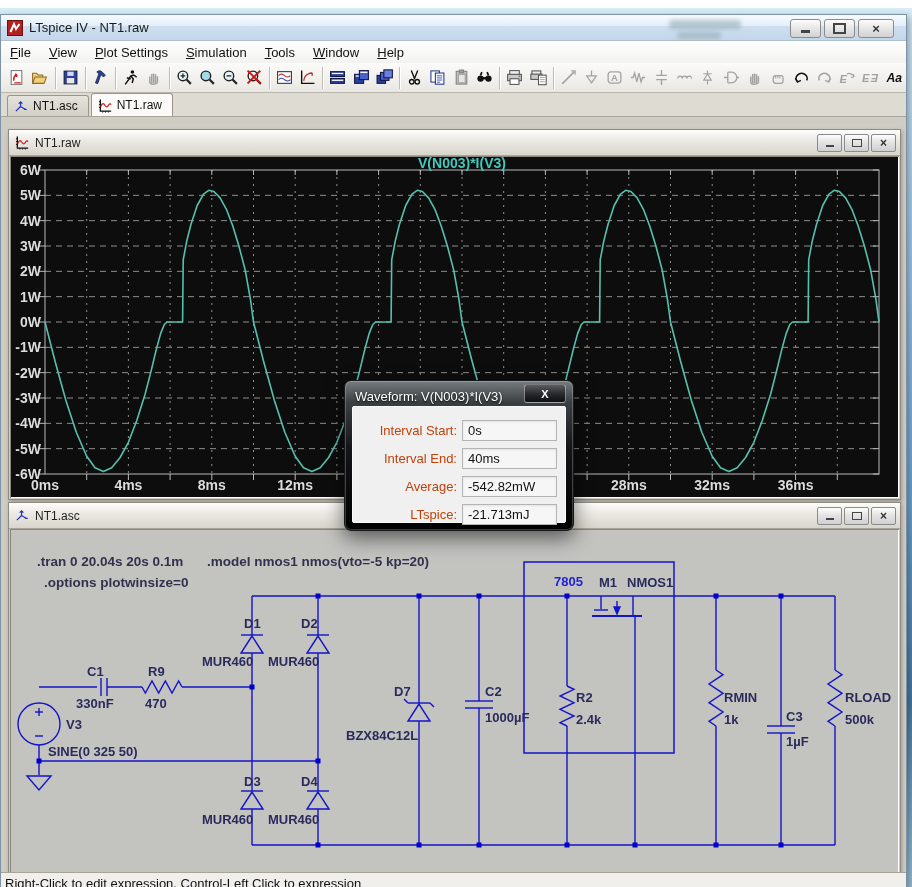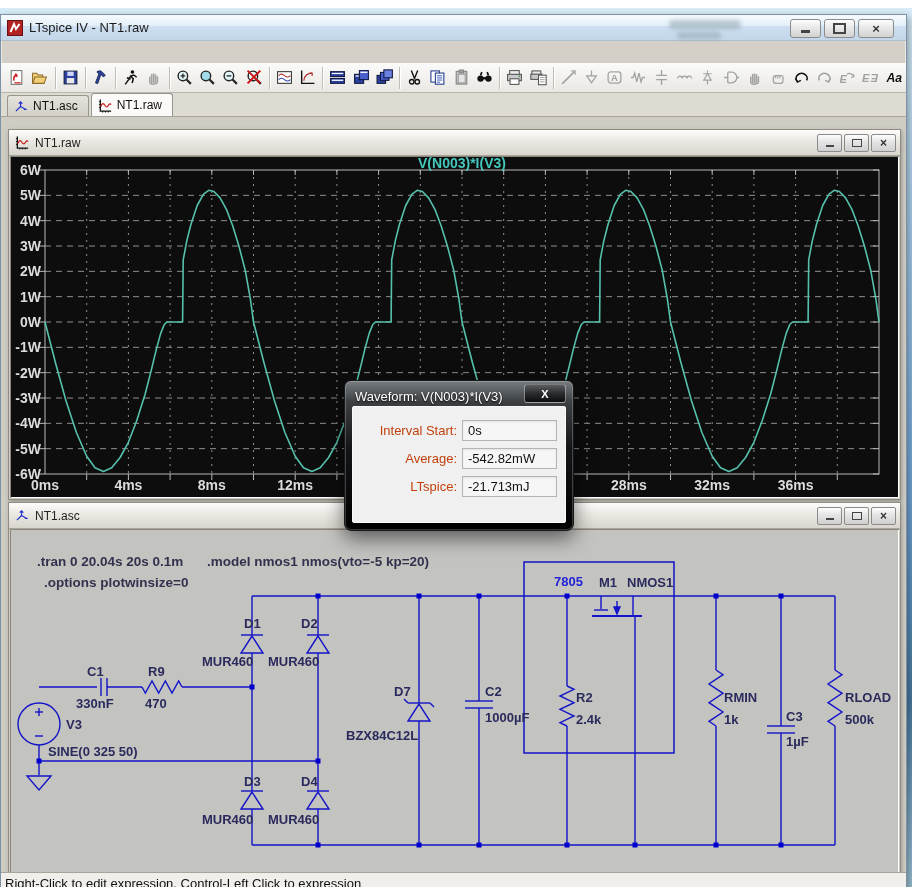--- a/index.html
+++ b/index.html
@@ -99,20 +99,29 @@
           </div>
         <div class="winbtn">
             <div class="maxbox"></div>
           </div>
         <div class="winbtn" style="width:34px">
             <span class="closex">×</span>
           </div>
       </div>
     </div>
 
+    <div class="menubar" id="menubar">
+        <span class="menuitem"><u>F</u>ile</span>
+        <span class="menuitem"><u>V</u>iew</span>
+        <span class="menuitem"><u>P</u>lot Settings</span>
+        <span class="menuitem"><u>S</u>imulation</span>
+        <span class="menuitem"><u>T</u>ools</span>
+        <span class="menuitem"><u>W</u>indow</span>
+        <span class="menuitem"><u>H</u>elp</span>
+      </div>
 
     <div class="toolbar" id="toolbar">
         <div class="tbtn">
           <svg viewBox="0 0 16 16">
             <rect x="3" y="1.5" width="10" height="13" fill="#fff" stroke="#777"></rect>
             <path d="M5.5 11 Q5 6 8.5 5.5 M8.5 5.5 l-2 -0.8 M8.5 5.5 l-0.6 2" stroke="#cc2222" stroke-width="1.5" fill="none"></path>
             <path d="M6 13 h6" stroke="#cc2222" stroke-width="1.2"></path>
           </svg>
         </div>
         <div class="tbtn">
@@ -661,20 +670,24 @@
 
   <div id="dialog">
     <div class="dtitle">Waveform: V(N003)*I(V3)</div>
     <div class="dclose">X</div>
     <div class="dbody" id="dialogBody">
         <div class="drow">
           <div class="dlabel">Interval Start:</div>
           <div class="dfield">0s</div>
         </div>
         <div class="drow">
+          <div class="dlabel">Interval End:</div>
+          <div class="dfield">40ms</div>
+        </div>
+        <div class="drow">
           <div class="dlabel">Average:</div>
           <div class="dfield">-542.82mW</div>
         </div>
         <div class="drow">
           <div class="dlabel">LTspice:</div>
           <div class="dfield">-21.713mJ</div>
         </div>
       </div>
   </div>
 </div>

